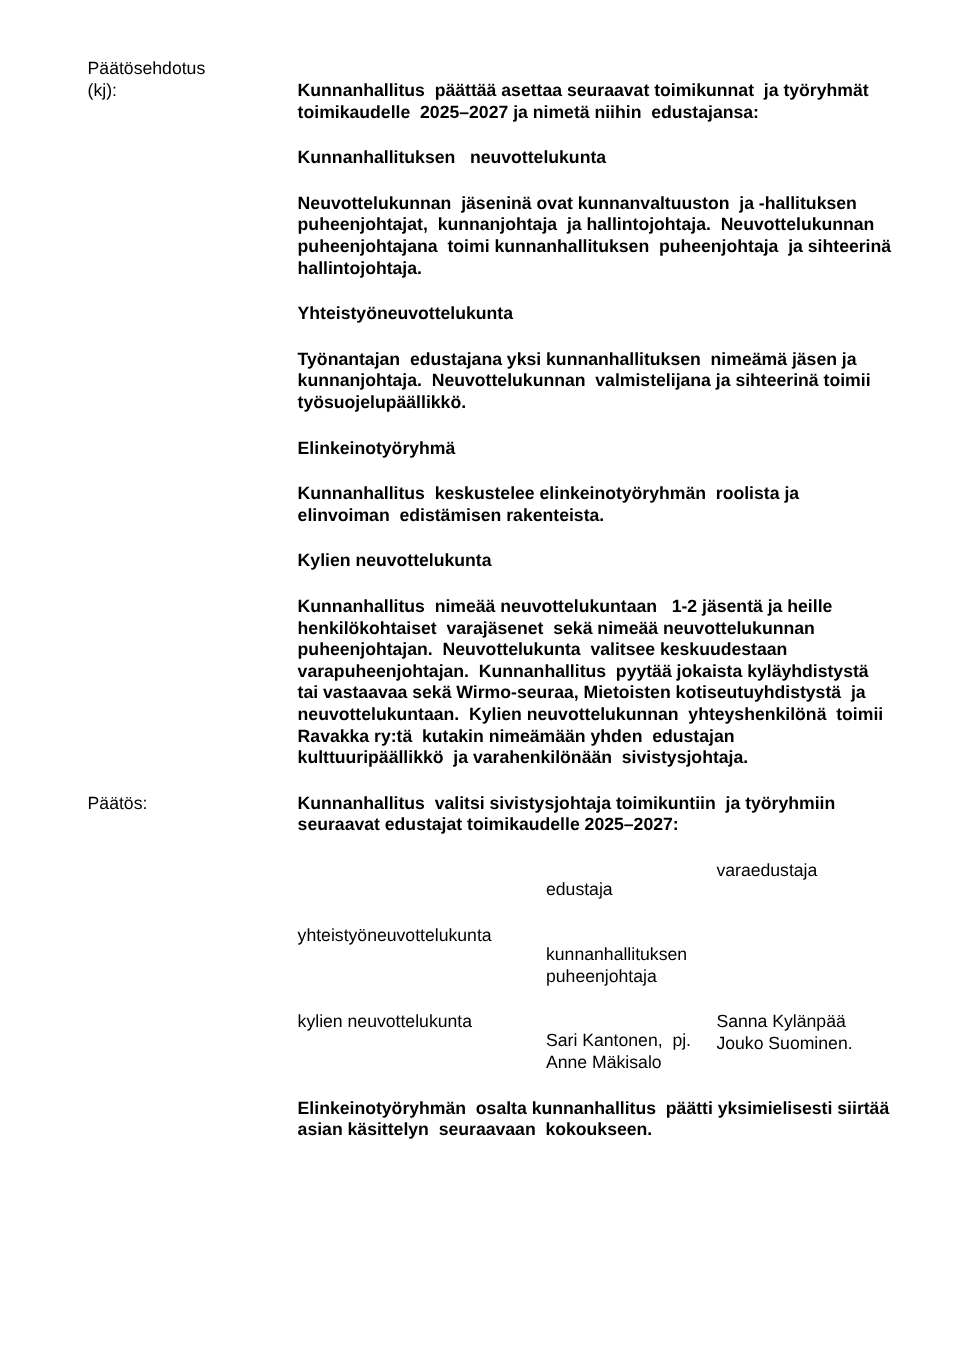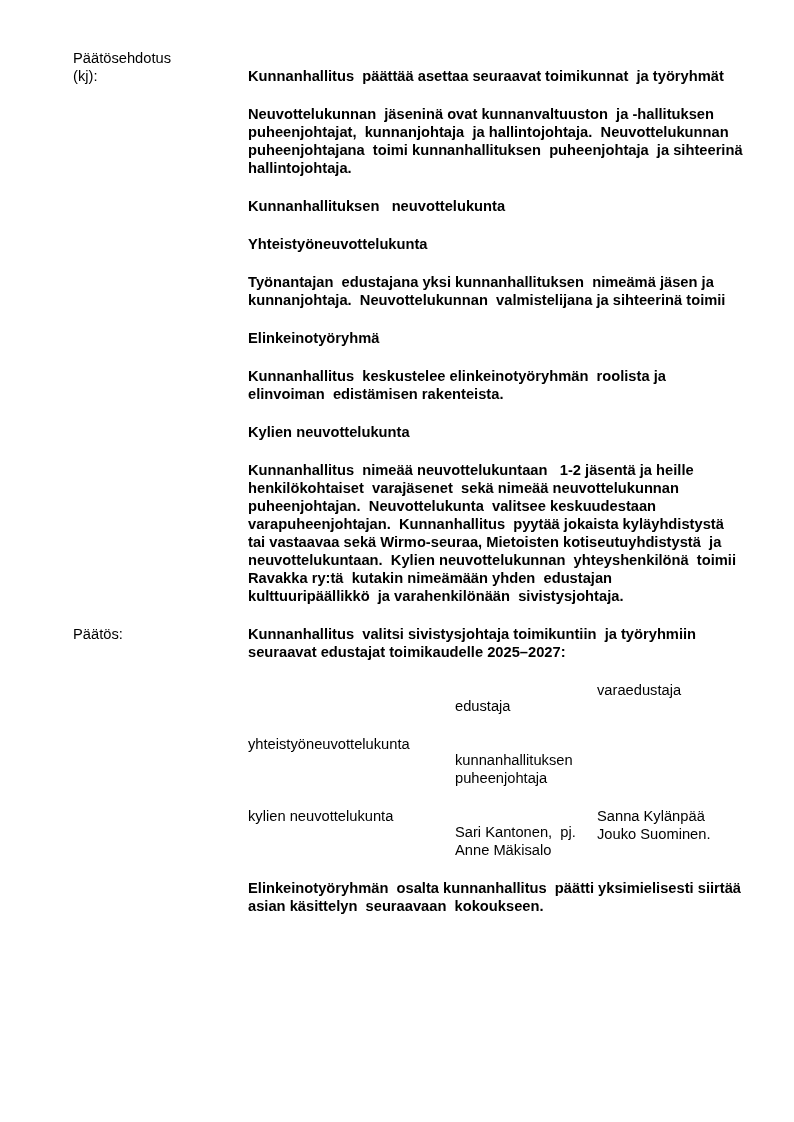--- a/index.html
+++ b/index.html
@@ -59,36 +59,38 @@
 <div class="page">
 
   <div class="doc-section">
     <div class="label-col">
       <div class="line">Päätösehdotus</div>
       <div class="line">(kj):</div>
     </div>
     <div class="body-col offset-one-line">
         <div class="paragraph">
           <div class="line">Kunnanhallitus  päättää asettaa seuraavat toimikunnat  ja työryhmät</div>
+          <div class="line">toimikaudelle  2025–2027 ja nimetä niihin  edustajansa:</div>
+        </div>
+        <div class="paragraph">
+          <div class="line">Kunnanhallituksen   neuvottelukunta</div>
         </div>
         <div class="paragraph">
           <div class="line">Neuvottelukunnan  jäseninä ovat kunnanvaltuuston  ja -hallituksen</div>
           <div class="line">puheenjohtajat,  kunnanjohtaja  ja hallintojohtaja.  Neuvottelukunnan</div>
           <div class="line">puheenjohtajana  toimi kunnanhallituksen  puheenjohtaja  ja sihteerinä</div>
           <div class="line">hallintojohtaja.</div>
         </div>
         <div class="paragraph">
-          <div class="line">Kunnanhallituksen   neuvottelukunta</div>
-        </div>
-        <div class="paragraph">
           <div class="line">Yhteistyöneuvottelukunta</div>
         </div>
         <div class="paragraph">
           <div class="line">Työnantajan  edustajana yksi kunnanhallituksen  nimeämä jäsen ja</div>
           <div class="line">kunnanjohtaja.  Neuvottelukunnan  valmistelijana ja sihteerinä toimii</div>
+          <div class="line">työsuojelupäällikkö.</div>
         </div>
         <div class="paragraph">
           <div class="line">Elinkeinotyöryhmä</div>
         </div>
         <div class="paragraph">
           <div class="line">Kunnanhallitus  keskustelee elinkeinotyöryhmän  roolista ja</div>
           <div class="line">elinvoiman  edistämisen rakenteista.</div>
         </div>
         <div class="paragraph">
           <div class="line">Kylien neuvottelukunta</div>

